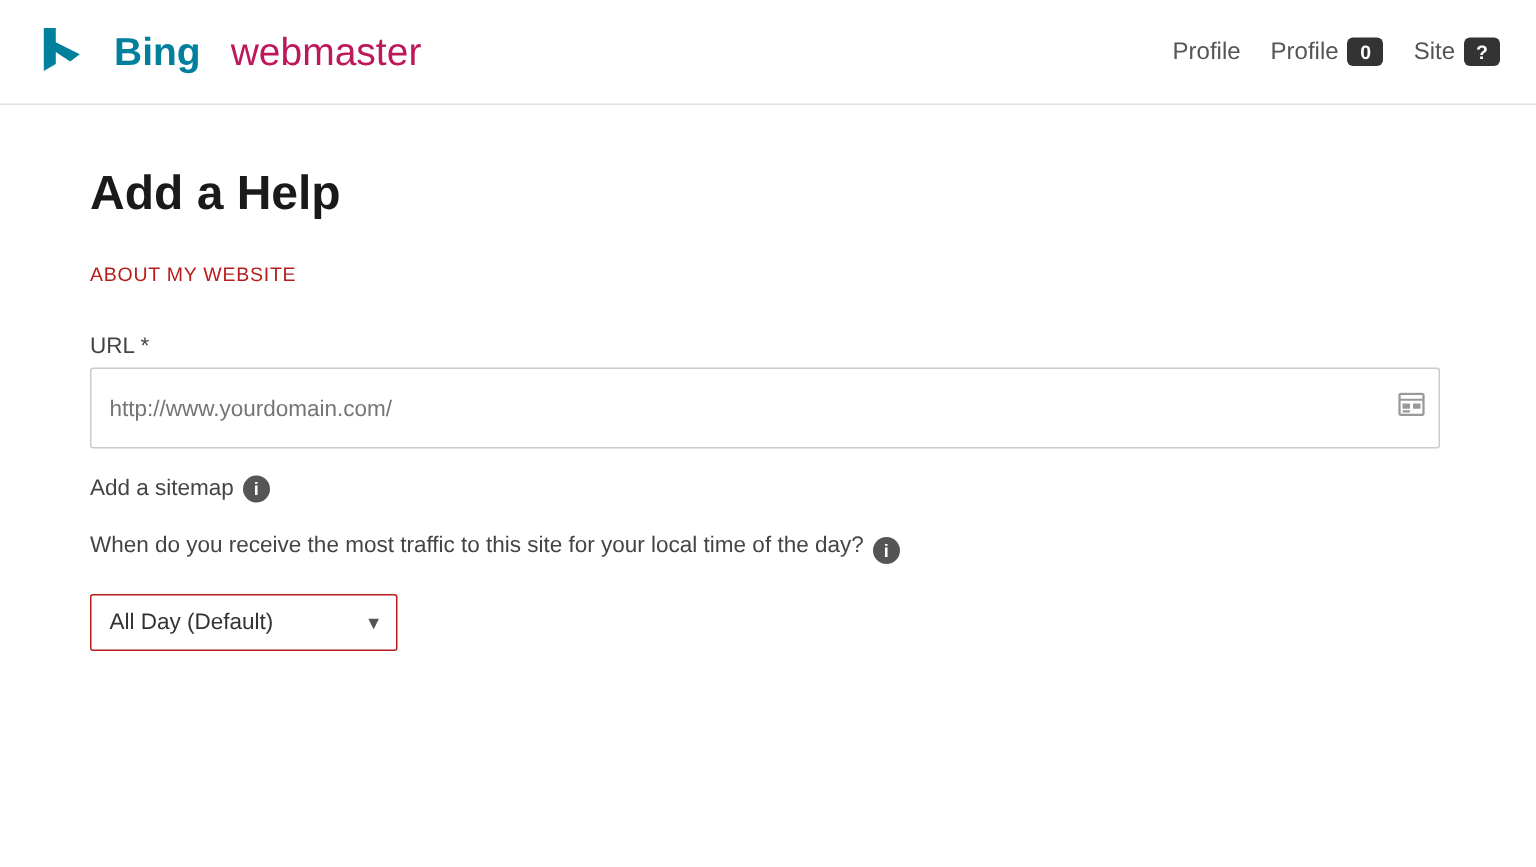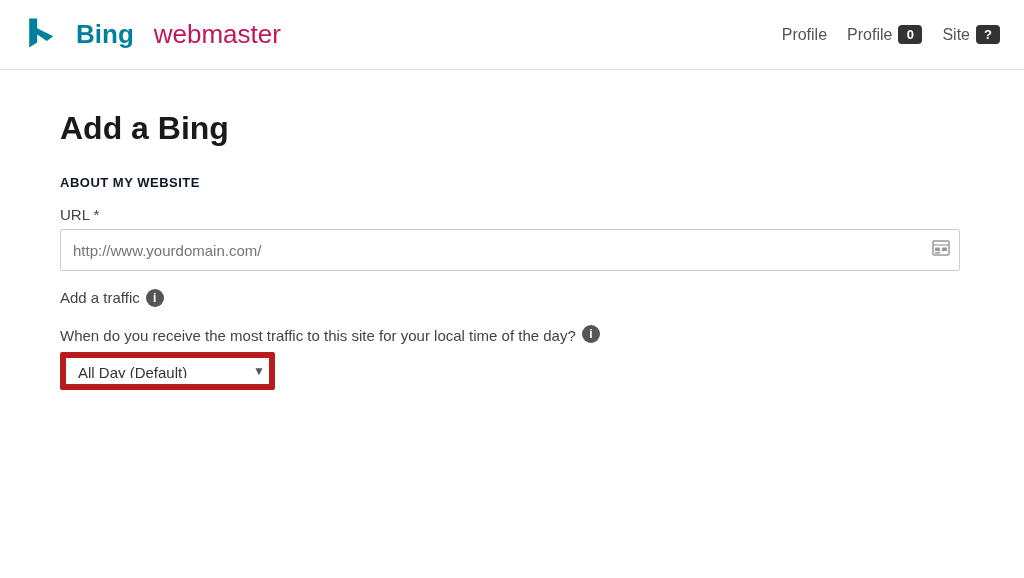--- a/index.html
+++ b/index.html
@@ -89,25 +89,25 @@
 
     .page-title {
       font-size: 32px;
       font-weight: 700;
       color: #1a1a1a;
       margin-bottom: 28px;
     }
 
     .section-heading {
       font-size: 13px;
-      font-weight: 700;
-      color: #0f172a;
+      font-weight: 400;
+      color: #b91c1c;
       letter-spacing: 0.5px;
       text-transform: uppercase;
-      margin-bottom: 16px;
+      margin-bottom: 32px;
     }
 
     .field-group {
       margin-bottom: 18px;
     }
 
     .field-label {
       font-size: 15px;
       color: #444;
       margin-bottom: 6px;
@@ -127,21 +127,21 @@
       border-radius: 50%;
       font-size: 12px;
       font-weight: 700;
       cursor: pointer;
       flex-shrink: 0;
     }
 
     .text-input {
       width: 900px;
       max-width: 100%;
-      height: 42px;
+      height: 54px;
       border: 1px solid #ccc;
       border-radius: 2px;
       padding: 8px 40px 8px 12px;
       font-size: 15px;
       color: #555;
       outline: none;
       position: relative;
     }
 
     .input-wrapper {
@@ -154,30 +154,30 @@
       right: 10px;
       top: 50%;
       transform: translateY(-50%);
       color: #999;
       font-size: 16px;
     }
 
     .traffic-label {
       font-size: 15px;
       color: #444;
-      margin-bottom: 4px;
-      display: flex;
-      align-items: flex-start;
+      margin-bottom: 20px;
+      display: flex;
+      align-items: flex-end;
       gap: 6px;
       line-height: 1.5;
     }
 
     .dropdown-select {
       height: 38px;
-      border: 6px solid #b91c1c;
+      border: 1px solid #b91c1c;
       border-radius: 2px;
       padding: 6px 12px;
       font-size: 15px;
       color: #333;
       background: #fff;
       cursor: pointer;
       appearance: none;
       -webkit-appearance: none;
       padding-right: 28px;
       outline: none;
@@ -217,21 +217,21 @@
       <span class="nav-badge">0</span>
     </div>
     <div class="nav-badge-container">
       <a class="nav-link">Site</a>
       <span class="nav-badge">?</span>
     </div>
   </nav>
 </header>
 
 <main class="main-content">
-  <h1 class="page-title">Add a Bing</h1>
+  <h1 class="page-title">Add a Help</h1>
 
   <div class="section-heading">ABOUT MY WEBSITE</div>
 
   <div class="field-group">
     <div class="field-label">
       <span>URL *</span>
     </div>
     <div class="input-wrapper">
       <input type="text" class="text-input" placeholder="http://www.yourdomain.com/" style="">
       <span class="input-icon">
@@ -241,21 +241,21 @@
           <rect x="3" y="7.5" width="5" height="3.5" rx="0.5" fill="#999"></rect>
           <rect x="10" y="7.5" width="5" height="3.5" rx="0.5" fill="#999"></rect>
           <rect x="3" y="12" width="5" height="1.5" rx="0.5" fill="#999"></rect>
         </svg>
       </span>
     </div>
   </div>
 
   <div class="field-group">
     <div class="field-label">
-      <span>Add a traffic</span>
+      <span>Add a sitemap</span>
       <span class="info-icon">i</span>
     </div>
   </div>
 
   <div class="field-group">
     <div class="traffic-label">
       <span>When do you receive the most traffic to this site for your local time of the day?</span>
       <span class="info-icon">i</span>
     </div>
     <div class="select-container">

